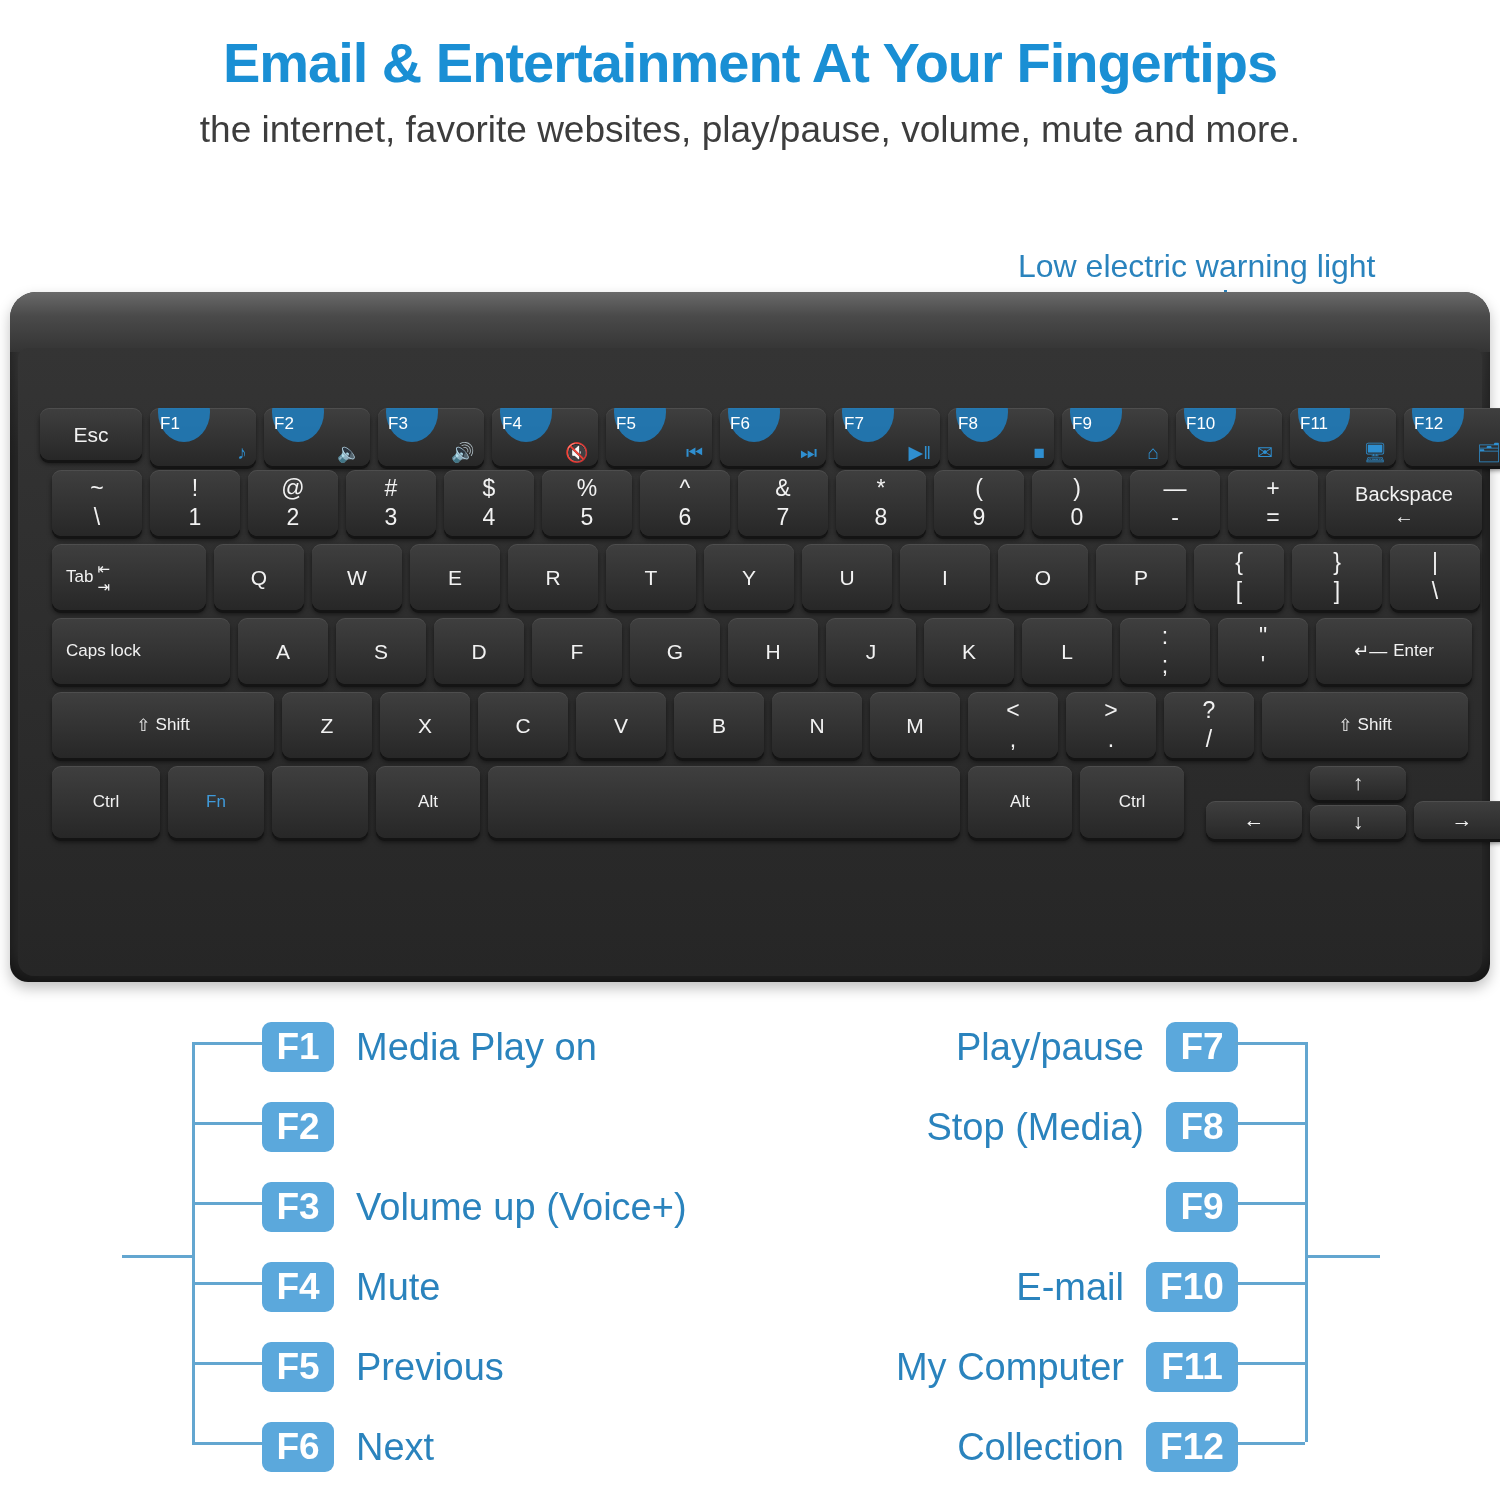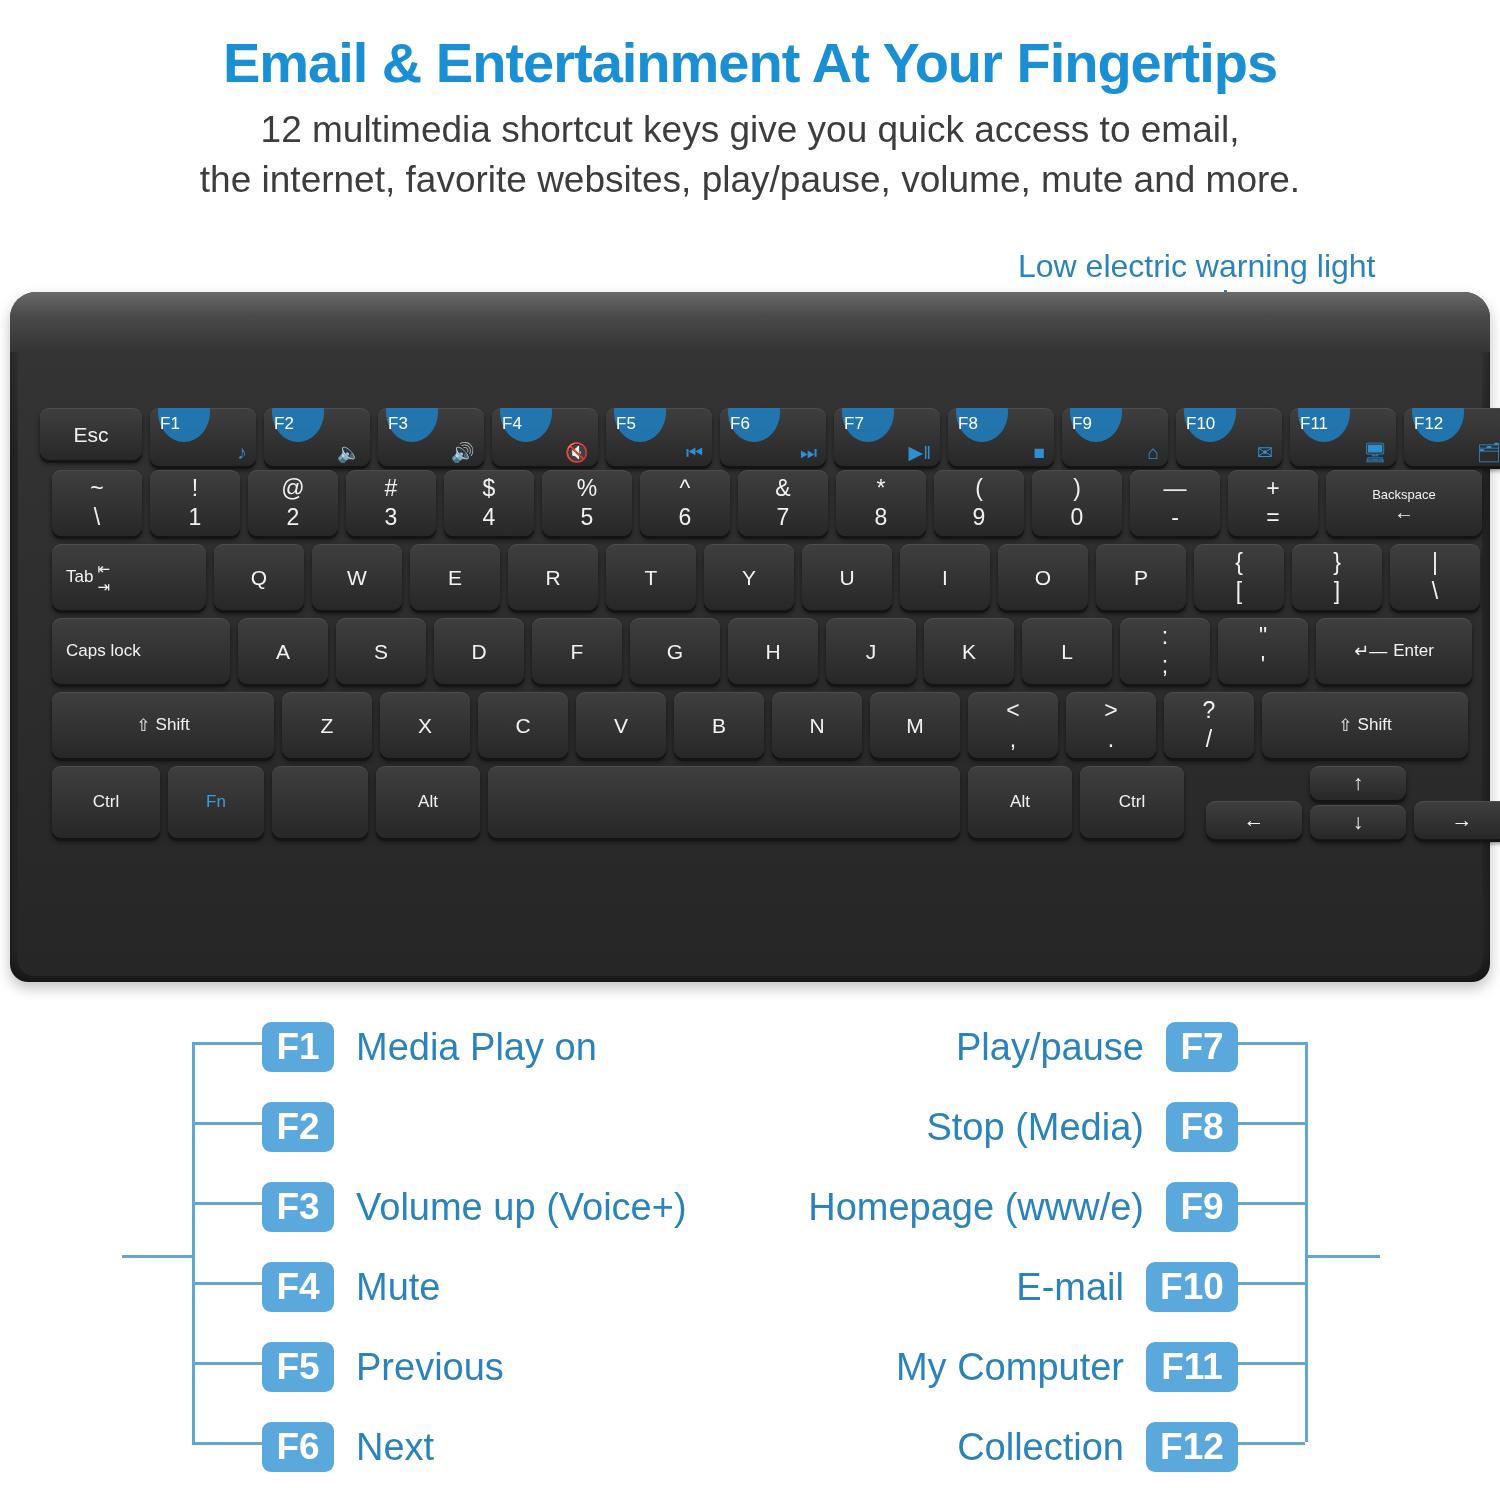--- a/index.html
+++ b/index.html
@@ -100,21 +100,21 @@
   .fkey .fnum{color:#ffffff;}
   .smalllabel{font-size:17px;}
 
   .esc{font-size:21px;}
   .kbl-left{justify-content:flex-start;padding-left:14px;}
 
   .tabkey{display:flex;align-items:center;justify-content:flex-start;padding-left:14px;gap:4px;}
   .arrowstack{display:flex;flex-direction:column;gap:3px;font-size:15px;line-height:1;}
 
   .bs{flex-direction:column;gap:2px;align-items:center;justify-content:center;}
-  .bs .bst{font-size:13px;}
+  .bs .bst{font-size:20px;}
   .bs .bsa{font-size:20px;line-height:.8;}
 
   .enterkey{gap:6px;font-size:18px;}
   .shiftkey{gap:5px;font-size:18px;}
 
   .fn-blue{color:#3f9ada;font-size:17px;}
 
   
   #legend{position:absolute;left:0;top:985px;width:1500px;height:515px;}
 
@@ -139,21 +139,20 @@
   .lg-right .lg-text{margin-right:22px;}
 
   .conn{position:absolute;background:#63a6d0;}
 </style>
 </head>
 <body>
 
 <div id="header">
   <div id="title">Email &amp; Entertainment At Your Fingertips</div>
   <div id="subtitle">
-    <div>12 multimedia shortcut keys give you quick access to email,</div>
     <div>the internet, favorite websites, play/pause, volume, mute and more.</div>
   </div>
 </div>
 
 <div id="callout-label">Low electric warning light</div>
 <div id="callout-line"></div>
 <div id="led"></div>
 
 <div id="keyboard">
   <div id="kb-top-bevel"></div>
@@ -489,21 +488,20 @@
       <div class="lg-row lg-right" style="top: 35px;">
         <div class="fbadge">F7</div>
         <div class="lg-text">Play/pause</div>
       </div>
       <div class="lg-row lg-right" style="top: 115px;">
         <div class="fbadge">F8</div>
         <div class="lg-text">Stop (Media)</div>
       </div>
       <div class="lg-row lg-right" style="top: 195px;">
         <div class="fbadge">F9</div>
-        <div class="lg-text">Homepage (www/e)</div>
       </div>
       <div class="lg-row lg-right" style="top: 275px;">
         <div class="fbadge wide">F10</div>
         <div class="lg-text">E-mail</div>
       </div>
       <div class="lg-row lg-right" style="top: 355px;">
         <div class="fbadge wide">F11</div>
         <div class="lg-text">My Computer</div>
       </div>
       <div class="lg-row lg-right" style="top: 435px;">

